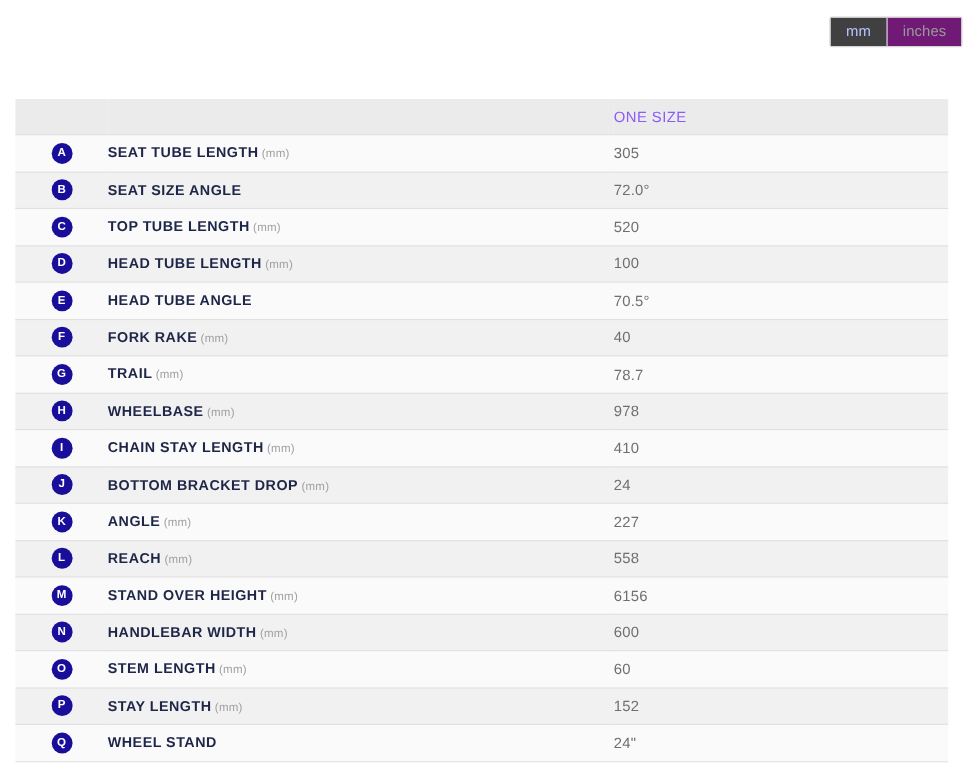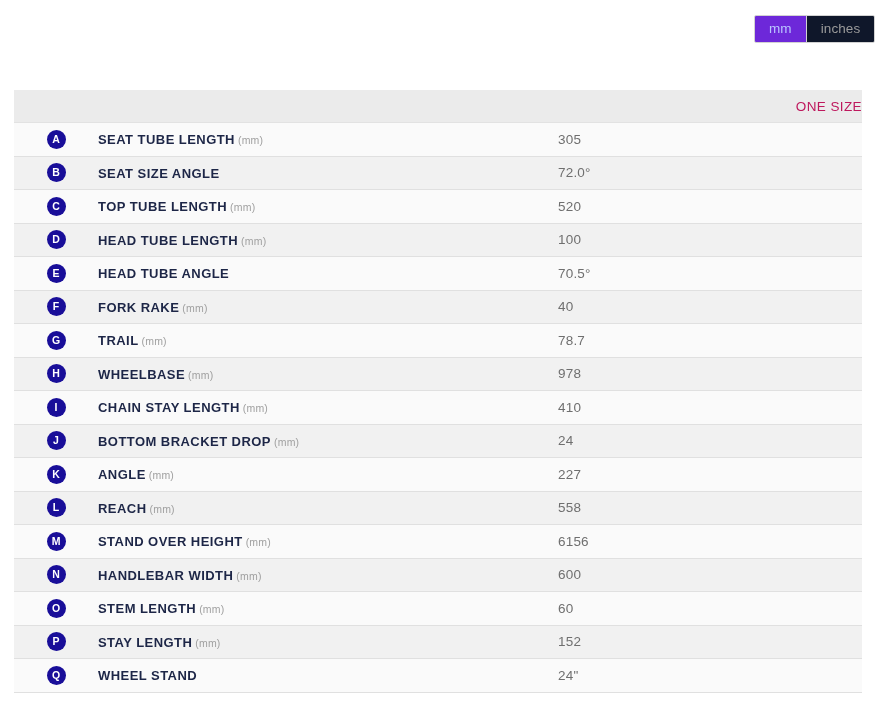--- a/index.html
+++ b/index.html
@@ -26,31 +26,31 @@
     overflow: hidden;
     background: #ffffff;
   }
   .unit-btn {
     height: 26px;
     line-height: 26px;
     padding: 0 14px;
     font-size: 13.5px;
     text-align: center;
     cursor: pointer;
-    background: #0f172a;
+    background: #701a75;
     color: #9a9a9a;
     border: 0;
     outline: none;
     font-family: inherit;
     letter-spacing: 0.1px;
     box-sizing: border-box;
     white-space: nowrap;
   }
   .unit-btn.is-active {
-    background: #6d28d9;
+    background: #404040;
     color: #b9c4ff;
   }
   .unit-btn + .unit-btn {
     border-left: 1px solid #d2d2d2;
   }
 
   
   .geo-table {
     position: absolute;
     left: 14px;
@@ -65,22 +65,22 @@
 
   .geo-table thead th {
     height: 32px;
     background: #ebebeb;
     border-bottom: 1px solid #e2e2e2;
     padding: 0;
     font-weight: normal;
   }
   .geo-table thead th.th-size {
     font-size: 13.5px;
-    color: #be185d;
-    text-align: right;
+    color: #8b5cf6;
+    text-align: left;
     letter-spacing: 0.4px;
   }
 
   .geo-table tbody tr {
     height: 33.5px;
   }
   .geo-table tbody tr:nth-child(odd)  { background: #fafafa; }
   .geo-table tbody tr:nth-child(even) { background: #f1f1f1; }
   .geo-table tbody td {
     border-bottom: 1px solid #e0e0e0;

